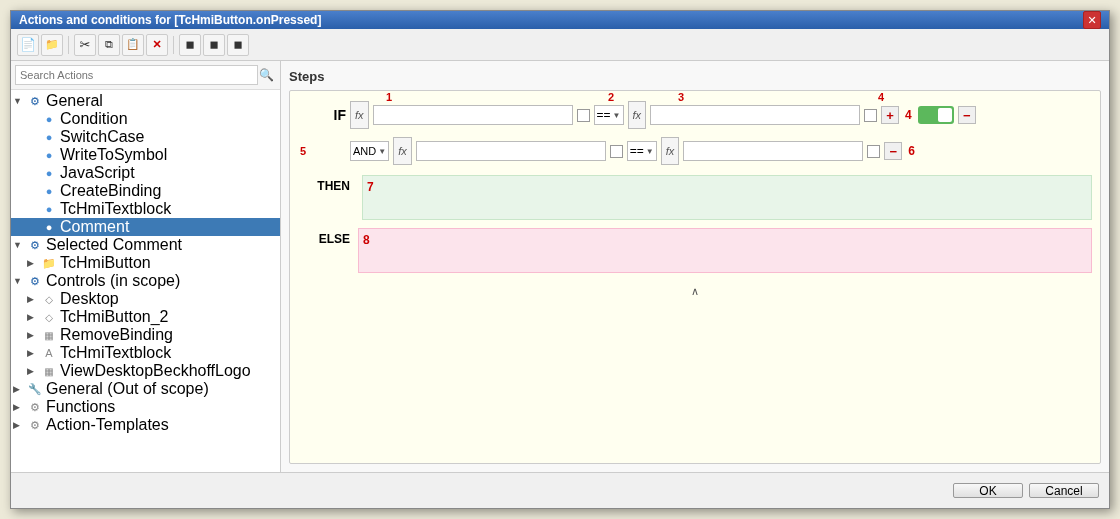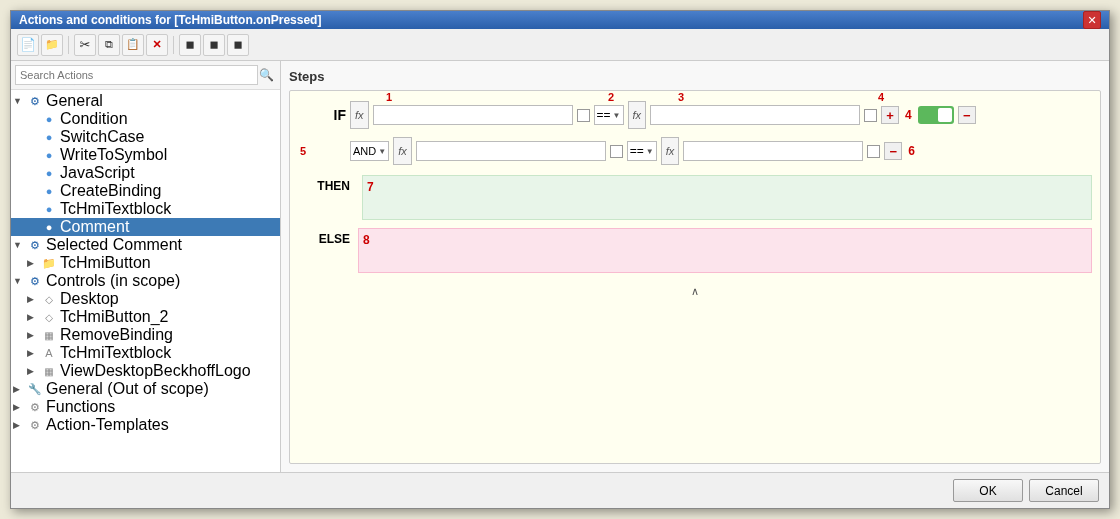--- a/index.html
+++ b/index.html
@@ -307,21 +307,21 @@
       padding: 6px 10px;
       display: flex;
       justify-content: flex-end;
       gap: 6px;
       height: 36px;
       align-items: center;
       flex-shrink: 0;
     }
     .dialog-btn {
       min-width: 70px;
-      height: 23px;
+      height: 15px;
       border: 1px solid #999;
       background: linear-gradient(to bottom, #f8f8f8, #e0e0e0);
       font-size: 12px;
       cursor: pointer;
       padding: 0 12px;
       border-radius: 2px;
     }
   </style>
 </head>
 <body>

